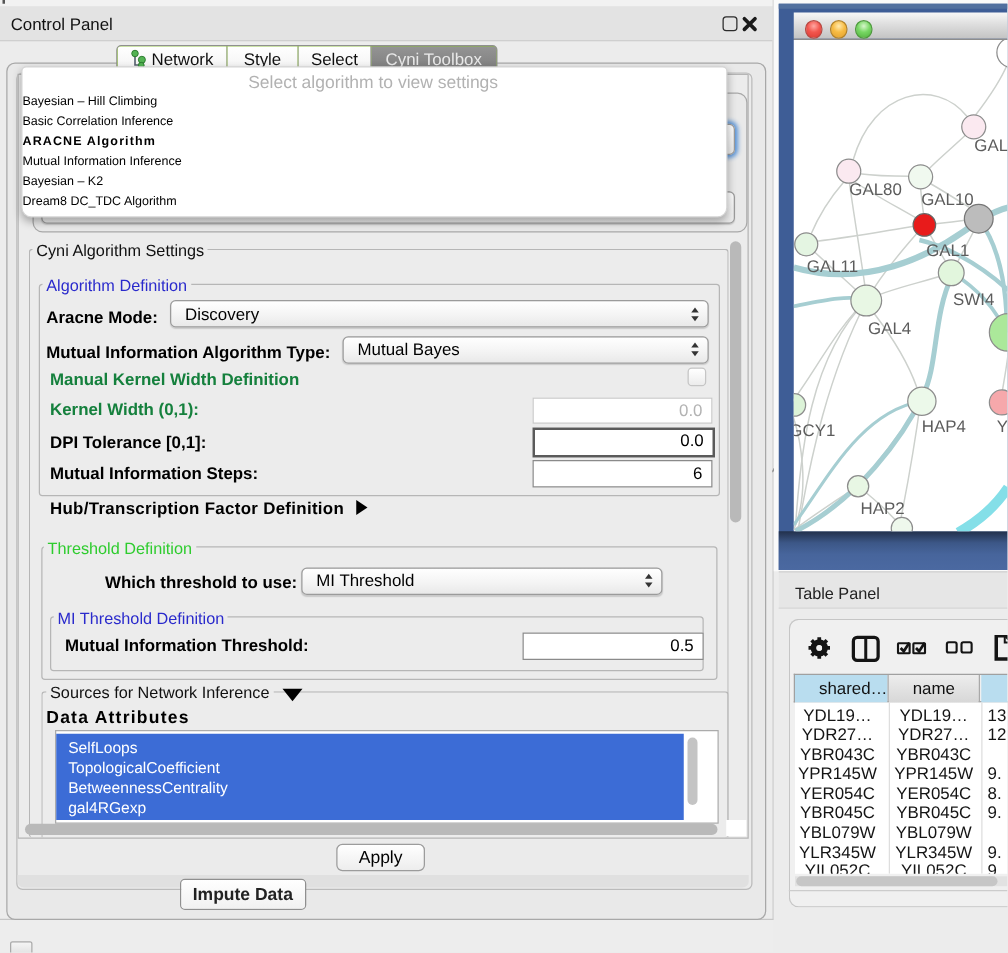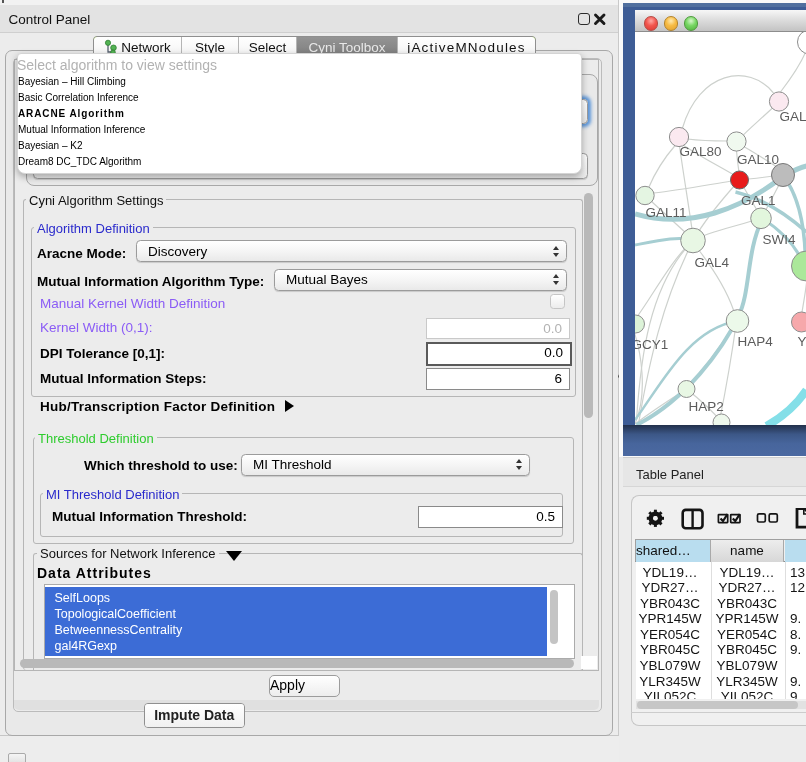--- a/index.html
+++ b/index.html
@@ -1,18 +1,18 @@
 <!DOCTYPE html>
 <html><head>
 <meta charset="utf-8">
 <style>
 html,body{margin:0;padding:0;width:806px;height:762px;background:#ededed;font-family:"Liberation Sans",sans-serif;overflow:hidden;position:relative}
 .abs{position:absolute}
 .lbl{position:absolute;font-size:13.5px;font-weight:bold;color:#000;white-space:nowrap}
-.lblg{position:absolute;font-size:13.5px;font-weight:normal;color:#8b5cf6;white-space:nowrap}
+.lblg{position:absolute;font-size:13.5px;font-weight:bold;color:#15803d;white-space:nowrap}
 .gtitle{position:absolute;font-size:13px;color:#111;background:#ececec;padding:0 3px;white-space:nowrap}
 .group{position:absolute;border:1px solid #b6b6b6;border-radius:3px;box-shadow:inset 0 0 0 0 #fff}
 .combo{position:absolute;border:1px solid #9b9b9b;border-radius:4.5px;background:linear-gradient(180deg,#ffffff 0%,#f4f4f4 55%,#e9e9e9 100%);box-shadow:0 1px 1px rgba(0,0,0,0.15);font-size:13.5px;color:#000}
 .combo .ct{position:absolute;left:11px;top:2.5px}
 .arr{position:absolute;width:0;height:0}
 .field{position:absolute;background:#fff;font-size:13.5px;text-align:right;color:#000}
 .fv{position:absolute;right:7px;top:2px}
 .seg{position:absolute;display:flex;border:1px solid #8f8f8f;border-radius:4px;background:#84cc16;overflow:hidden}
 .seg div{font-size:13.5px;color:#111;text-align:center;border-left:1px solid #b5b5b5;background:linear-gradient(180deg,#ffffff,#f1f1f1)}
 .seg div:first-child{border-left:none}
@@ -104,45 +104,44 @@
 <div class="lbl" style="left:37px;top:565px;font-size:14px;letter-spacing:1px">Data Attributes</div>
 <div class="abs" style="left:44px;top:584px;width:529px;height:73px;background:#ffffff;border:1px solid #ababab"></div>
 <div class="abs" style="left:45px;top:587px;width:502px;height:69px;background:#3c6cd6"></div>
 <div class="abs" style="left:54.5px;top:590px;font-size:12.5px;color:#ffffff;line-height:16px">SelfLoops<br>TopologicalCoefficient<br>BetweennessCentrality<br>gal4RGexp</div>
 <div class="abs" style="left:549.5px;top:590px;width:8.5px;height:54px;background:#c4c4c4;border-radius:4.5px"></div>
 
 <div class="abs" style="left:581px;top:656px;width:16px;height:13px;background:#ffffff"></div>
 <div class="abs" style="left:584px;top:193px;width:8.5px;height:225px;background:#b9b9b9;border-radius:4.5px"></div>
 <div class="abs" style="left:20px;top:659px;width:554px;height:8.5px;background:#b9b9b9;border-radius:4.5px"></div>
 
-<div class="abs" style="left:269px;top:675px;width:69px;height:20px;border:1px solid #9c9c9c;border-radius:5px;background:linear-gradient(180deg,#ffffff,#ededed);text-align:left;font-size:14px;color:#000;line-height:19px">Apply</div>
+<div class="abs" style="left:269px;top:675px;width:69px;height:20px;border:1px solid #9c9c9c;border-radius:5px;background:linear-gradient(180deg,#ffffff,#ededed);text-align:center;font-size:14px;color:#000;line-height:19px">Apply</div>
 
 <div class="seg" style="left:144px;top:703px;height:23px">
   <div style="width:98.5px;line-height:23px;font-weight:bold;color:#222;font-size:14px">Impute Data</div>
 </div>
 
 <div class="seg" style="left:93px;top:36px;height:21.5px">
   <div style="width:87px;line-height:21.5px"><svg width="14" height="16" style="vertical-align:-3px;margin-right:3px">
         <path d="M4 5 L4 13 L9 13 M9 9 L9 13" stroke="#55606e" fill="none" stroke-width="1.3"></path>
         <circle cx="4" cy="3.8" r="2.6" fill="#53b353" stroke="#2e7d32" stroke-width="0.8"></circle>
         <circle cx="9.5" cy="8.8" r="2.8" fill="#53b353" stroke="#2e7d32" stroke-width="0.8"></circle>
         <circle cx="9" cy="13.2" r="2.3" fill="#53b353" stroke="#2e7d32" stroke-width="0.8"></circle>
       </svg>Network</div>
   <div style="width:56px;line-height:21.5px">Style</div>
   <div style="width:57px;line-height:21.5px">Select</div>
   <div class="sel" style="width:100px;line-height:21.5px">Cyni Toolbox</div>
-  <div style="width:137px;line-height:21.5px;letter-spacing:1.2px">jActiveMNodules</div>
 </div>
 
 <div class="abs" style="left:26px;top:74px;width:570px;height:110px;background:#e9e9e9;border:1px solid #a8a8a8;border-radius:8px"></div>
 <div class="combo" style="left:33px;top:99px;width:553px;height:23px;box-shadow:0 0 3.5px 2.2px rgba(85,145,215,0.95)"></div>
 <div class="combo" style="left:33px;top:153px;width:553px;height:24px"></div>
 
 <div class="abs" style="left:17px;top:53px;width:563px;height:119px;background:#ffffff;border:1px solid #d4d4d4;border-radius:4px 4px 8px 8px;box-shadow:0 3px 7px rgba(0,0,0,0.3)"></div>
-<div class="abs" style="left:17px;top:56.5px;width:563px;font-size:14px;color:#b2b2b2">Select algorithm to view settings</div>
+<div class="abs" style="left:17px;top:56.5px;width:563px;text-align:center;font-size:14px;color:#b2b2b2">Select algorithm to view settings</div>
 <div class="abs" style="left:18px;top:74px;font-size:10px;color:#000;line-height:16px;white-space:nowrap">Bayesian – Hill Climbing<br>Basic Correlation Inference<br><b style="letter-spacing:0.9px">ARACNE Algorithm</b><br>Mutual Information Inference<br>Bayesian – K2<br>Dream8 DC_TDC Algorithm</div>
 
 <svg class="abs" style="left:617px;top:372px" width="6" height="8">
     <path d="M1 6 Q1 1 5 2 L3 4 Z" fill="#4a4a4a"></path>
   </svg>
 
 <div class="abs" style="left:8px;top:753px;width:16px;height:12px;background:linear-gradient(180deg,#f5f5f5,#dcdcdc);border:1px solid #aaaaaa;border-radius:2px"></div>
 
 <div class="abs" style="left:619px;top:0;width:187px;height:762px;background:#ececec"></div>
 <div class="abs" style="left:619px;top:0;width:187px;height:457px;background:#fafafa"></div>
@@ -268,21 +267,21 @@
       <rect x="113.5" y="5.8" width="7.8" height="8.2" rx="1.5"></rect>
       <rect x="125.2" y="5.8" width="8.1" height="8.2" rx="1.5"></rect>
     </g>
 
     <path d="M153 0.5 L160.5 0.5 L165.5 5.5 L165.5 19.2 L153 19.2 Z" stroke-width="2.8"></path>
     <path d="M159.8 0.5 L159.8 6 L165.5 6" stroke-width="1.6"></path>
   </g>
 </svg>
 
 <div class="abs" style="left:635px;top:539px;width:171px;height:23px;border-top:1px solid #a0a0a0;border-left:1px solid #a0a0a0;border-bottom:1px solid #8f8f8f;box-sizing:border-box"></div>
-<div class="abs" style="left:636px;top:540px;width:74px;height:22px;background:#b9ddef;text-align:left;font-size:13.5px;line-height:22px;color:#111">shared…</div>
+<div class="abs" style="left:636px;top:540px;width:74px;height:22px;background:#b9ddef;text-align:right;font-size:13.5px;line-height:22px;color:#111">shared…</div>
 <div class="abs" style="left:710px;top:540px;width:74px;height:22px;background:linear-gradient(180deg,#ededed,#d7d7d7);border-left:1px solid #a9a9a9;border-right:1px solid #a9a9a9;text-align:center;font-size:13.5px;line-height:22px;color:#111;box-sizing:border-box">name</div>
 <div class="abs" style="left:785px;top:540px;width:21px;height:22px;background:#b9ddef"></div>
 
 <div class="abs" style="left:636px;top:562px;width:170px;height:136.5px;background:#fff;overflow:hidden">
   <div class="abs" style="left:-3px;top:2.5px;width:74px;text-align:center;font-size:13.5px;line-height:15.6px;color:#141414">YDL19…<br>YDR27…<br>YBR043C<br>YPR145W<br>YER054C<br>YBR045C<br>YBL079W<br>YLR345W<br>YIL052C</div>
   <div class="abs" style="left:74px;top:2.5px;width:74px;text-align:center;font-size:13.5px;line-height:15.6px;color:#141414">YDL19…<br>YDR27…<br>YBR043C<br>YPR145W<br>YER054C<br>YBR045C<br>YBL079W<br>YLR345W<br>YIL052C</div>
   <div class="abs" style="left:74.5px;top:0;width:1px;height:137px;background:#dedede"></div>
     <div class="abs" style="left:149px;top:0;width:1px;height:137px;background:#dedede"></div>
     <div class="abs" style="left:154px;top:2.5px;width:60px;white-space:nowrap;font-size:13.5px;line-height:15.6px;color:#141414">13…<br>12…<br><br>9.<br>8.<br>9.<br><br>9.<br>9.</div>
 </div>

